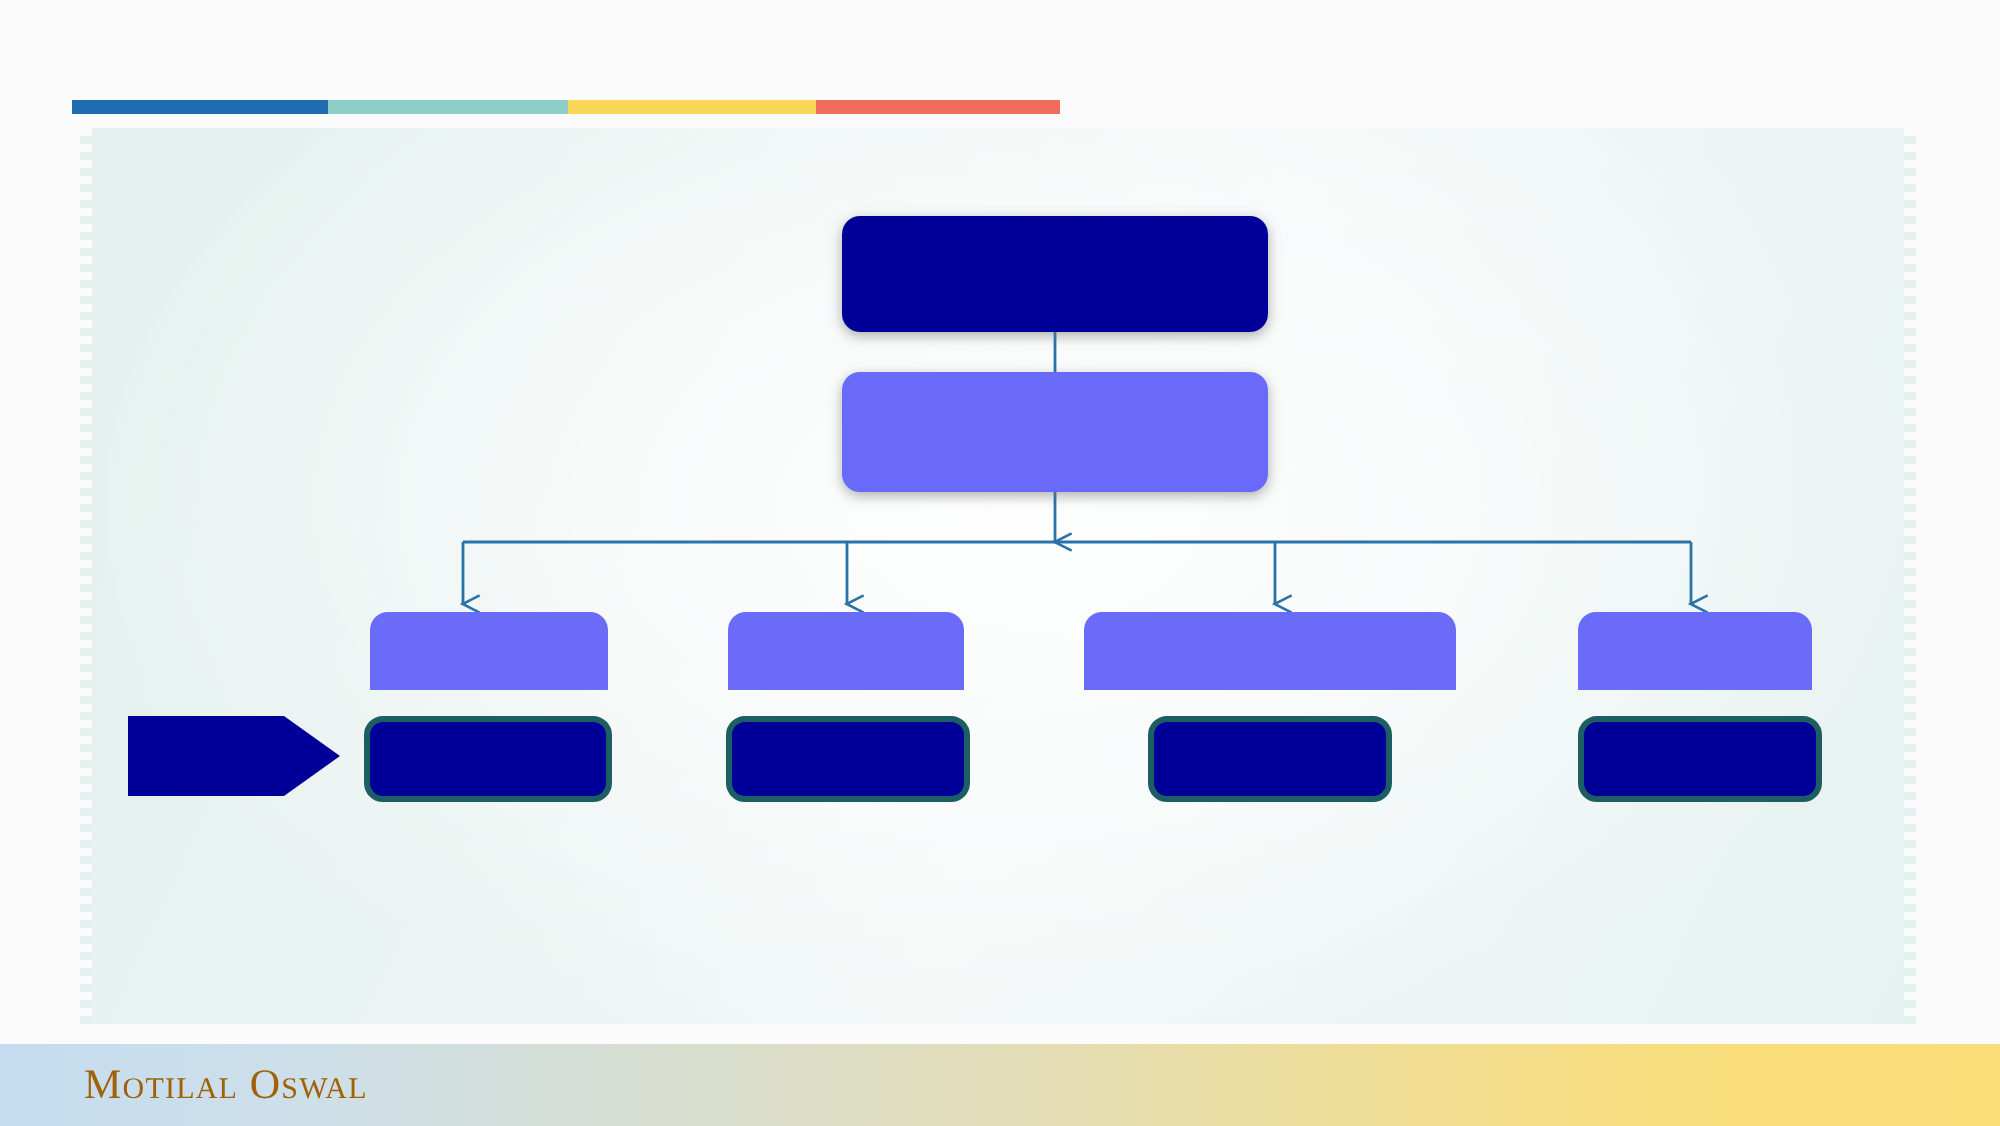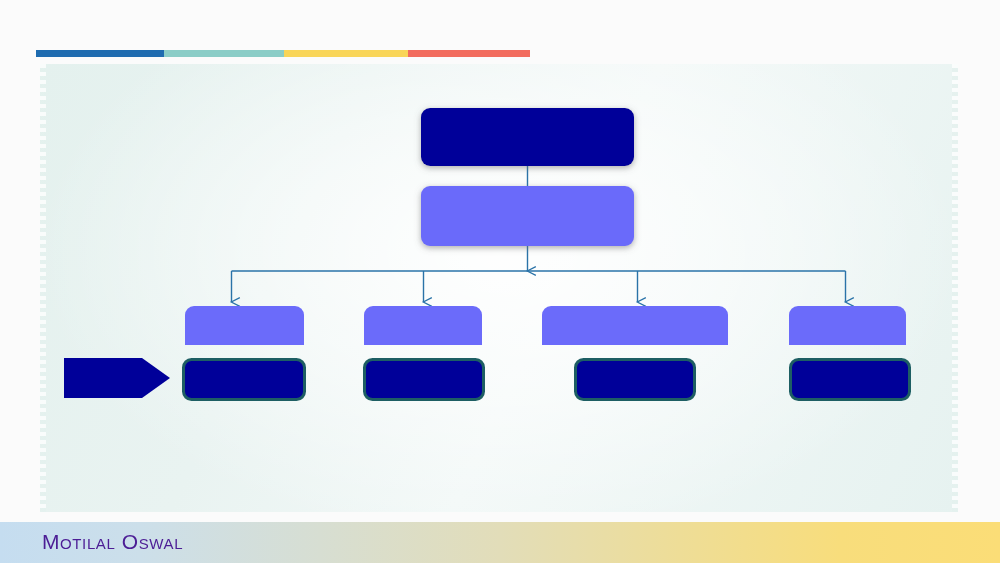--- a/index.html
+++ b/index.html
@@ -87,25 +87,25 @@
       #d7ded2 32%,
       #e2ddb9 50%,
       #eedd97 68%,
       #f8dd7c 84%,
       #fbdd77 100%);
   }
   #footer-title {
     position: absolute;
     left: 42px;
     top: 530px;
-    font-family: Liberation Sans, sans-serif;
+    font-family: Liberation Serif, serif;
     font-variant: small-caps;
     font-size: 21px;
     letter-spacing: 0.6px;
-    color: #4c1d95;
+    color: #a16207;
     white-space: nowrap;
   }
 </style>
 </head>
 <body>
 
 <div id="slide">
 
   <div id="accent-bar">
     <div class="seg seg-blue" style="background: rgb(31, 108, 176); width: 128px;"></div>

